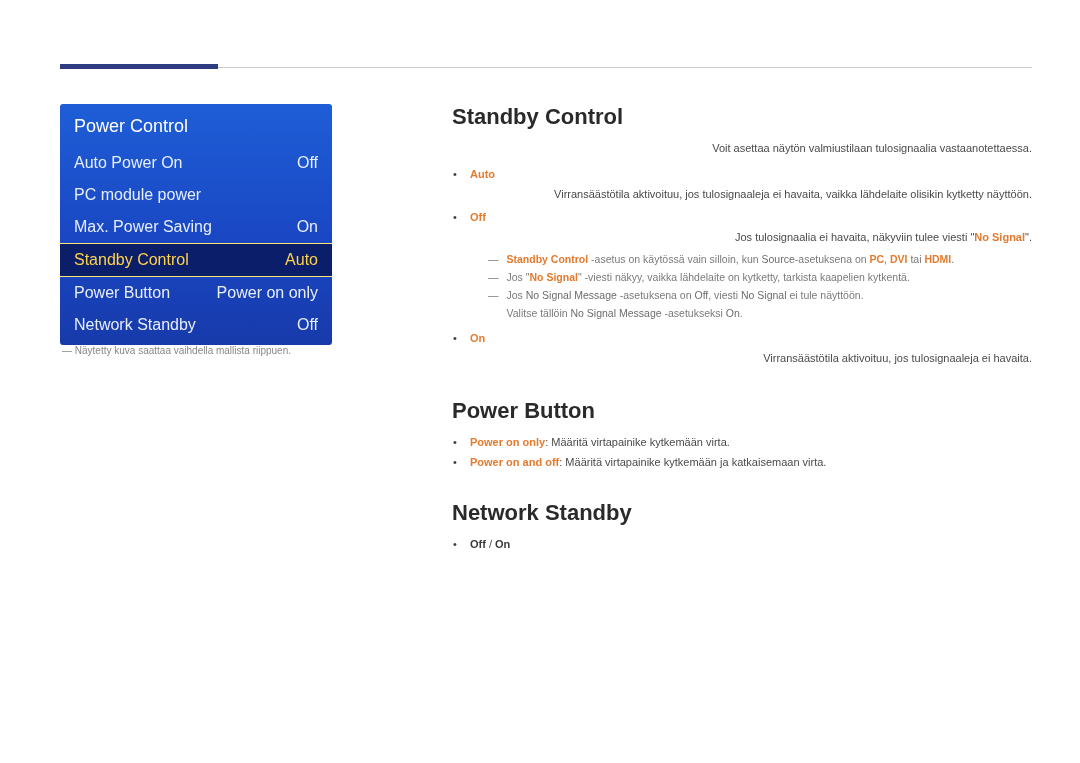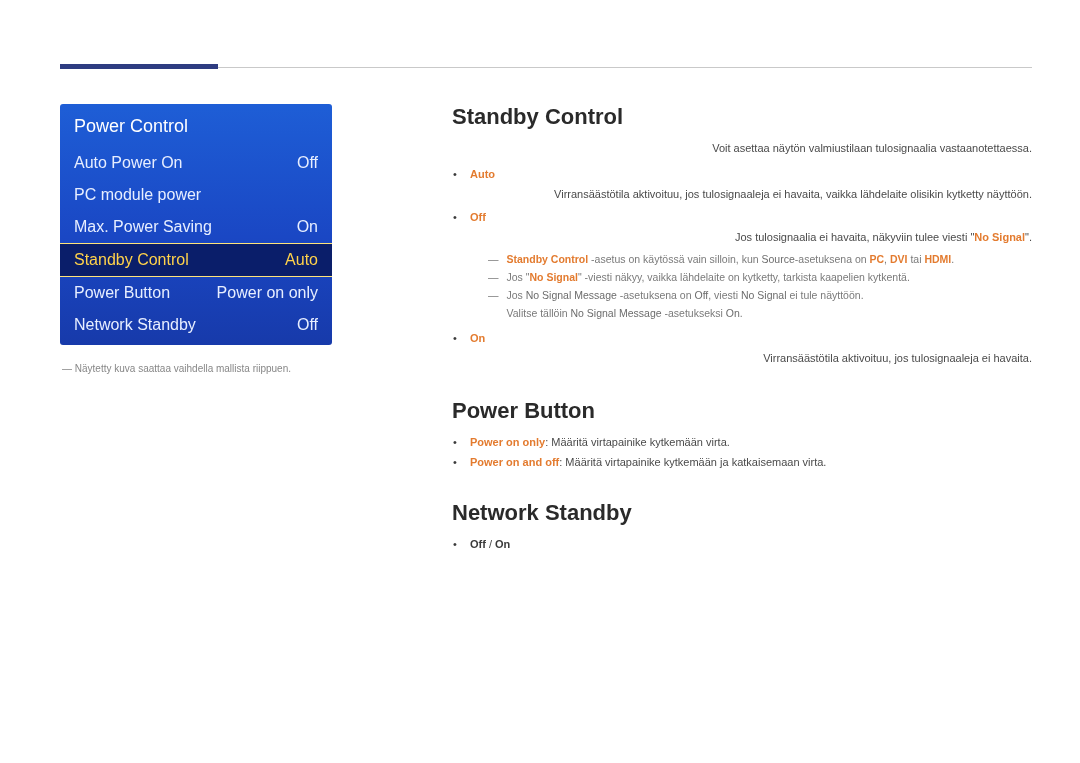--- a/index.html
+++ b/index.html
@@ -65,21 +65,21 @@
   .osd-item.highlight {
     background: #0a1e6a;
     color: #ffd24a;
     border-top: 1px solid #ffe47a;
     border-bottom: 1px solid #ffe47a;
   }
   .osd-item .value { color: inherit; }
   .footnote {
     font-size: 10px;
     color: #878787;
-    margin-top: 18px;
+    margin-top: 0;
     margin-left: 2px;
   }
   .footnote::before {
     content: "― ";
     color: #878787;
   }
 
   
   h2.section {
     font-size: 22px;

